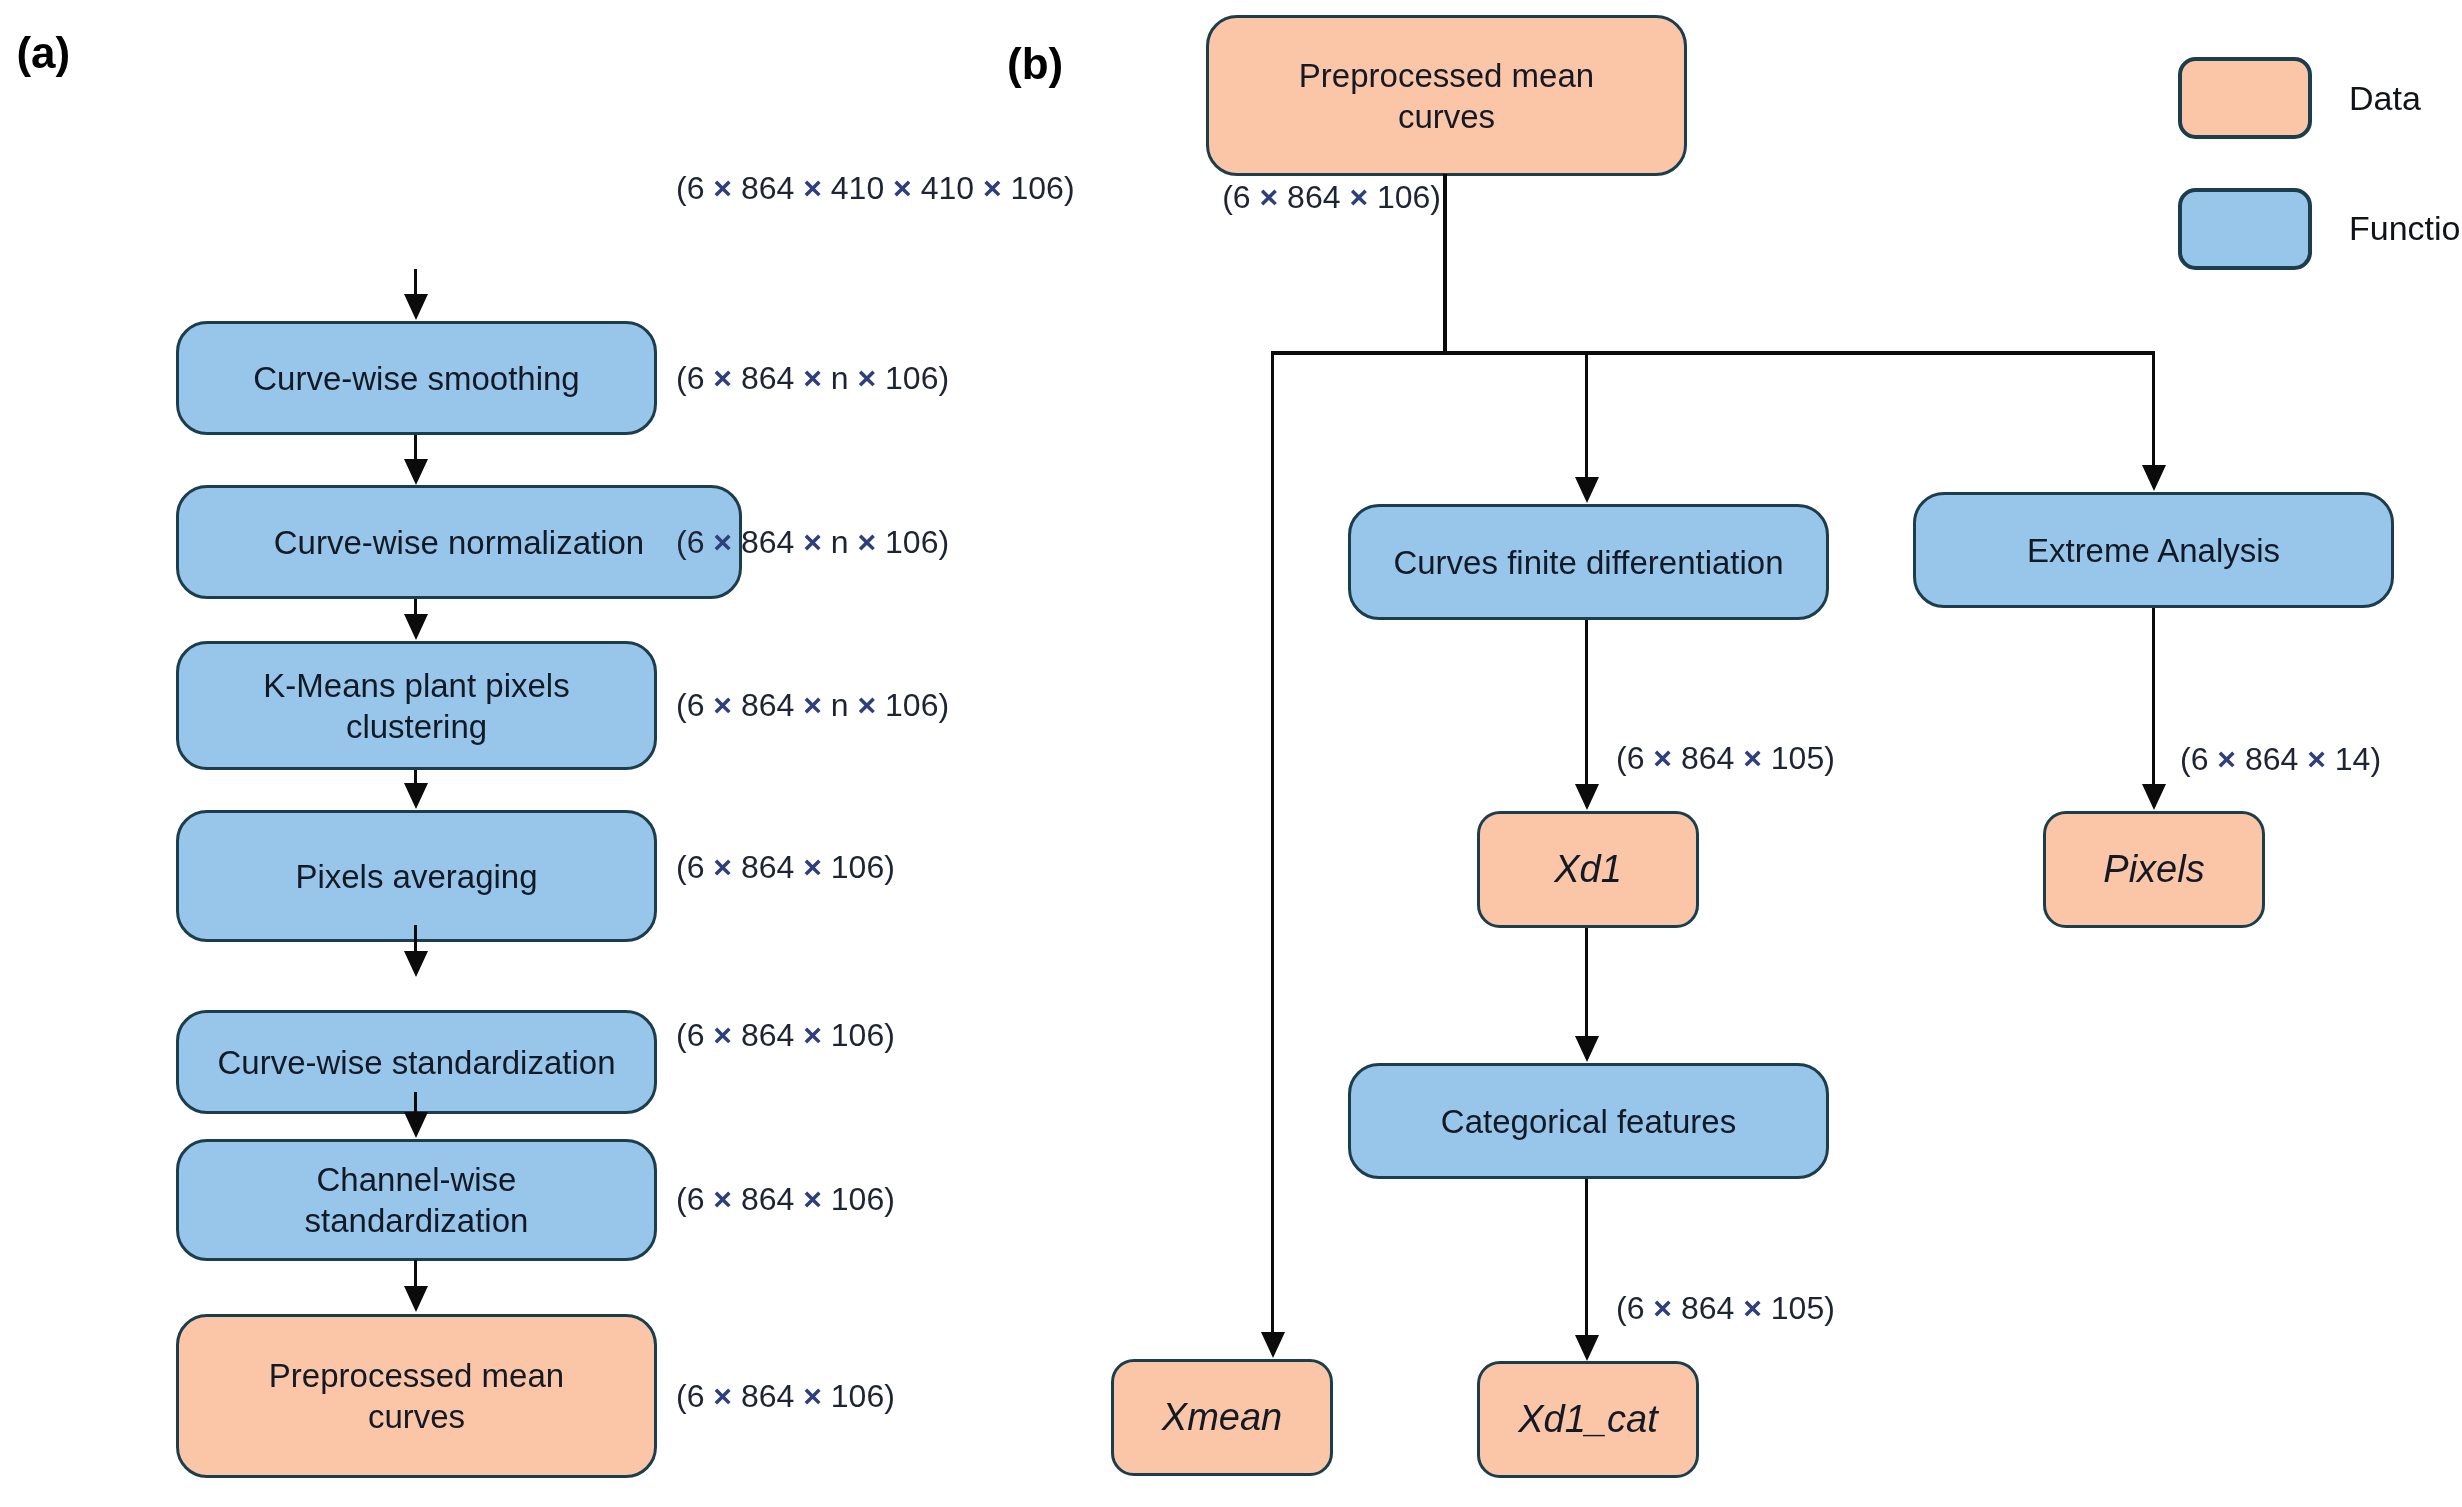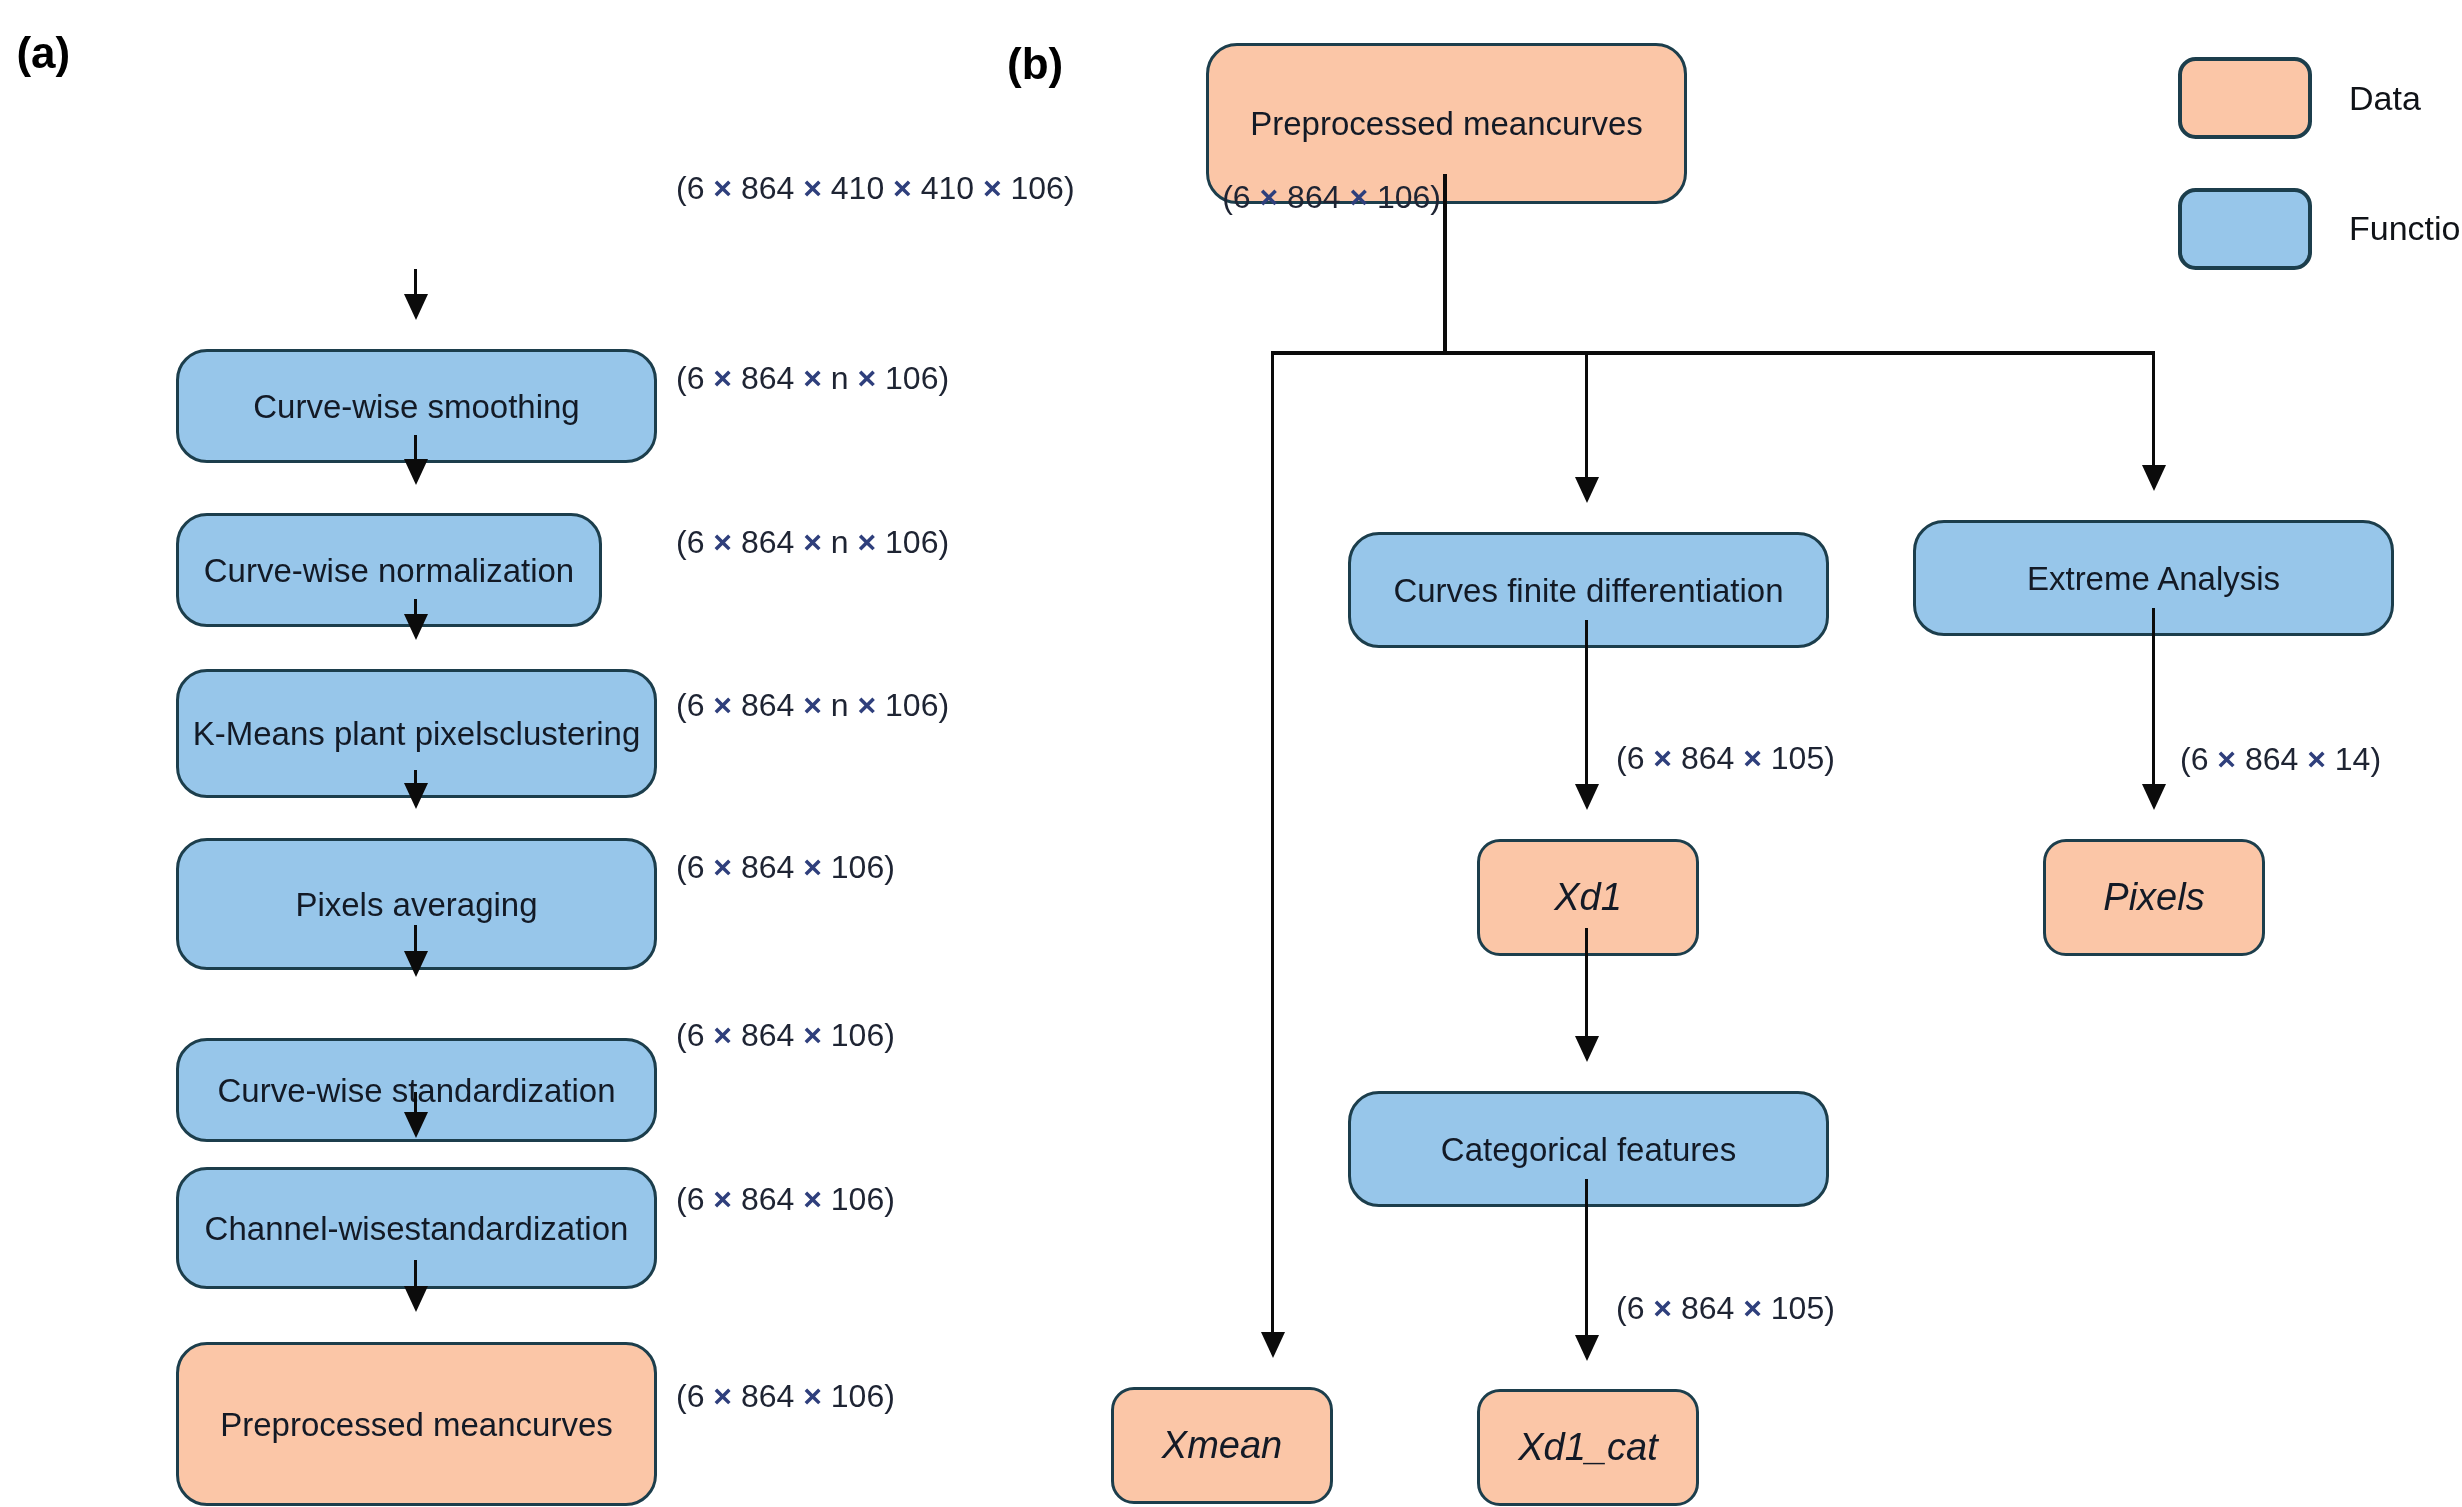--- a/index.html
+++ b/index.html
@@ -22,27 +22,26 @@
   .panel-label {
     position: absolute;
     font-size: 44px; font-weight: 700; color: #000;
     line-height: 48px;
   }
 
   .node {
     position: absolute; box-sizing: border-box;
     border: 3.4px solid var(--border);
     border-radius: 31px;
-    display: flex; flex-direction: row;
+    display: flex; flex-direction: column;
     align-items: center; justify-content: center;
     text-align: center;
     font-size: 33px; line-height: 41px;
     color: var(--text);
     padding: 0 21px;
-    margin-top: 28px;
   }
   .node.data { background: var(--data-fill); }
   .node.func { background: var(--function-fill); }
   .node.small { border-radius: 23px; font-style: italic; font-size: 38px; }
   .node .ln { display: block; white-space: nowrap; }
 
   .dim {
     position: absolute;
     font-size: 32px; line-height: 41px;
     color: var(--dim-text);
@@ -88,21 +87,21 @@
 
   <div class="dim" style="left:676px; top:168px">(6 <span class="times">×</span> 864 <span class="times">×</span> 410 <span class="times">×</span> 410 <span class="times">×</span> 106)</div>
   <div class="varrow" style="left:414px; top:269px; height:26px"></div>
 
   <div class="node func" style="left:176px; top:321px; width:481px; height:114px">
     <span class="ln">Curve-wise smoothing</span>
   </div>
   <div class="dim" style="left:676px; top:358px">(6 <span class="times">×</span> 864 <span class="times">×</span> n <span class="times">×</span> 106)</div>
   <div class="varrow" style="left:414px; top:435px; height:24.5px"></div>
 
-  <div class="node func" style="left:176px; top:485px; width:426px; height:114px">
+  <div class="node func" style="left:176px; top:485px; width:566px; height:114px">
     <span class="ln">Curve-wise normalization</span>
   </div>
   <div class="dim" style="left:676px; top:522px">(6 <span class="times">×</span> 864 <span class="times">×</span> n <span class="times">×</span> 106)</div>
   <div class="varrow" style="left:414px; top:599px; height:16.4px"></div>
 
   <div class="node func" style="left:176px; top:641px; width:481px; height:129px">
     <span class="ln">K-Means plant pixels</span>
     <span class="ln">clustering</span>
   </div>
   <div class="dim" style="left:676px; top:685px">(6 <span class="times">×</span> 864 <span class="times">×</span> n <span class="times">×</span> 106)</div>

